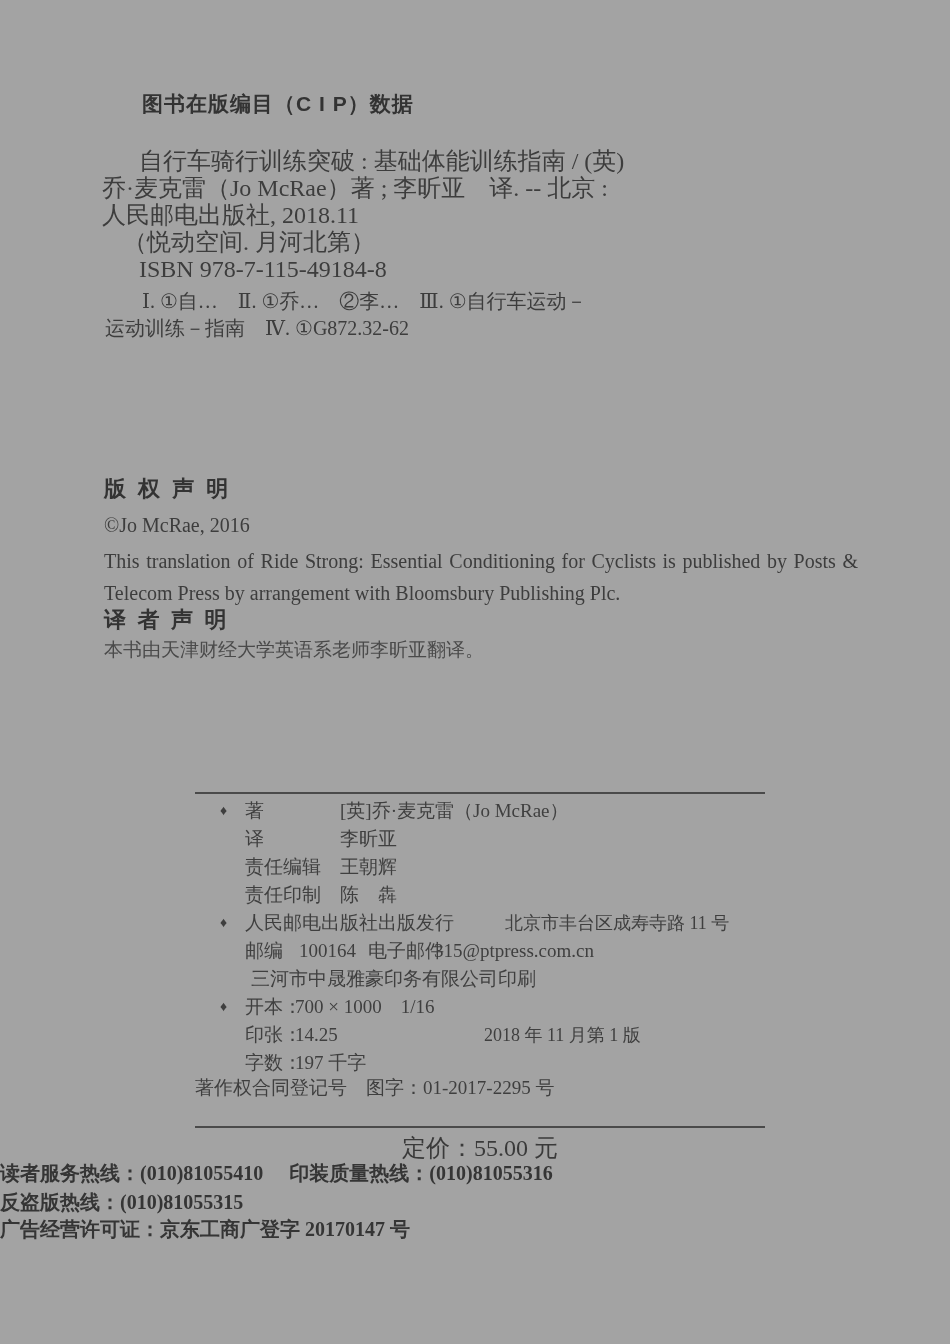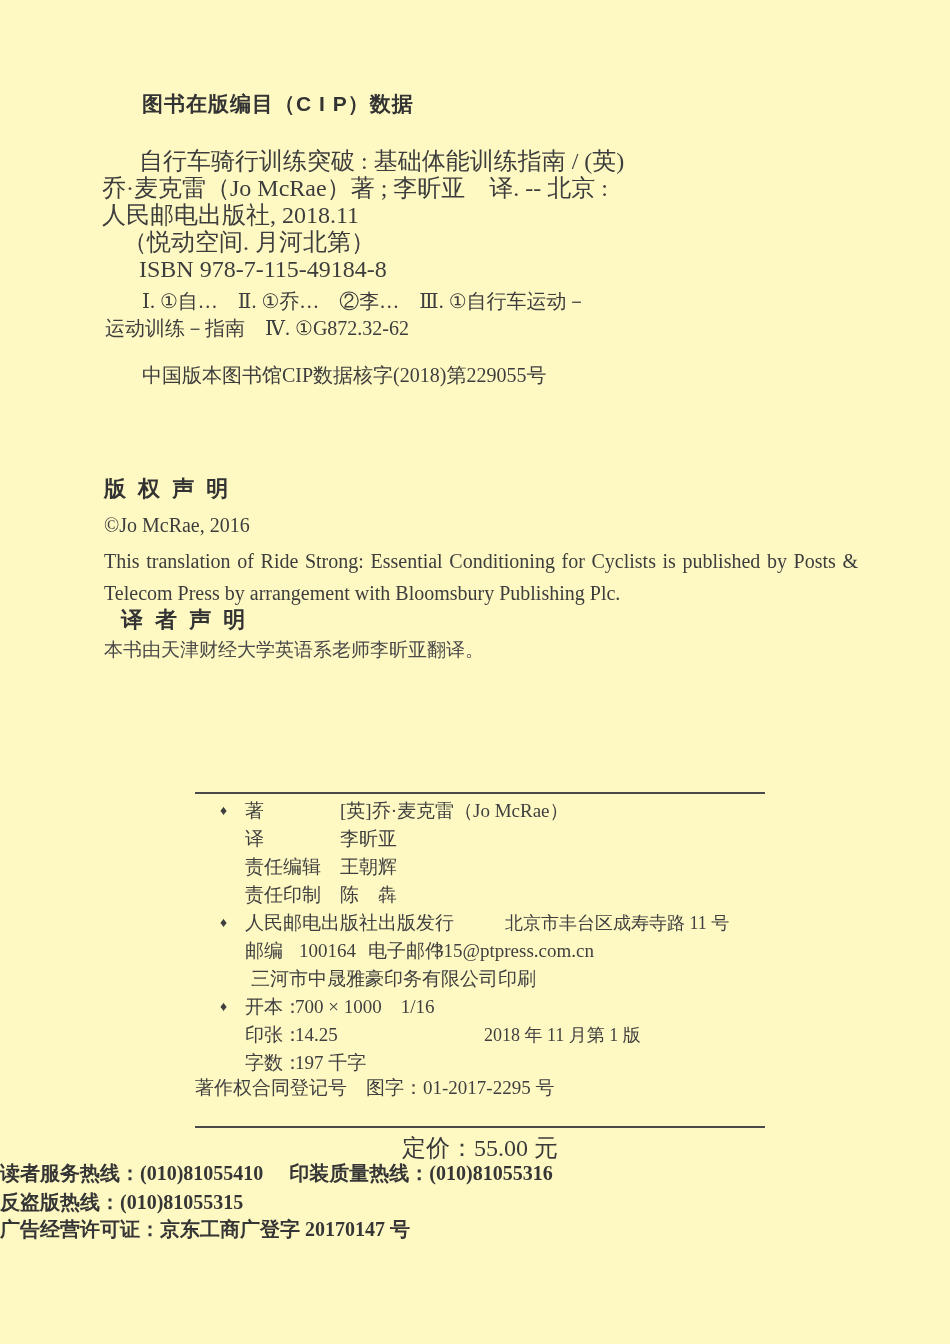--- a/index.html
+++ b/index.html
@@ -1,20 +1,20 @@
 <!DOCTYPE html>
 <html><head>
 <meta charset="utf-8">
 <style>
   html,body{margin:0;padding:0;background:#e8e8e8;}
   .page{
     position:relative;
     width:950px;height:1344px;
     margin:0 auto;
-    background:#fef9c3;
+    background:#a3a3a3;
     font-family:"Liberation Serif","DejaVu Serif",serif;
     color:#3d3d3d;
     overflow:hidden;
   }
   .abs{position:absolute;}
   .heiti{
     font-family:"Liberation Sans","DejaVu Sans",sans-serif;
     font-weight:bold;color:#333333;
   }
   
@@ -23,21 +23,21 @@
   .ind-2{text-indent:37px;}
   .ind-1{text-indent:21px;}
   .cip-index{top:288px;left:105px;width:660px;font-size:20px;line-height:27px;}
   .cip-registry{top:362px;left:142px;font-size:20px;}
   
   .sec-heading{font-size:22px;letter-spacing:3px;}
   .copyright-heading{top:474px;left:104px;}
   .copyright-notice{top:514px;left:104px;font-size:20px;}
   .english-para{top:545px;left:104px;width:754px;font-size:20px;line-height:32px;}
   .english-para .just{text-align:justify;text-align-last:justify;}
-  .translator-heading{top:605px;left:121px;}
+  .translator-heading{top:605px;left:104px;font-family:Liberation Serif, serif;}
   .translator-body{top:637px;left:104px;font-size:19px;color:#4a4a4a;}
   
   .rule{background:#4a4a4a;height:2px;width:570px;left:195px;}
   .rule-top{top:792px;}
   .rule-bottom{top:1126px;}
   .colophon{top:797px;left:195px;width:570px;font-size:19px;color:#3f3f3f;}
   .c-row{position:relative;height:28px;line-height:28px;white-space:nowrap;}
   .c-bullet{position:absolute;left:25px;font-size:14px;color:#3f3f3f;}
   .pos{position:absolute;}
   .x50{left:50px;}  .x100{left:100px;} .x104{left:104px;} .x145{left:145px;}
@@ -63,21 +63,20 @@
     <div>人民邮电出版社, 2018.11</div>
     <div class="ind-1">（悦动空间. 月河北第）</div>
     <div class="ind-2">ISBN 978-7-115-49184-8</div>
   </div>
 
   <div class="abs cip-index">
     <div class="ind-2">Ⅰ. ①自…　Ⅱ. ①乔…　②李…　Ⅲ. ①自行车运动－</div>
     <div>运动训练－指南　Ⅳ. ①G872.32-62</div>
   </div>
 
-  <div class="abs cip-registry">中国版本图书馆CIP数据核字(2018)第229055号</div>
 
   <div class="abs sec-heading heiti copyright-heading">版 权 声 明</div>
   <div class="abs copyright-notice">©Jo McRae, 2016</div>
   <div class="abs english-para">
     <div class="just">This translation of Ride Strong: Essential Conditioning for Cyclists is published by Posts &amp;</div>
     <div>Telecom Press by arrangement with Bloomsbury Publishing Plc.</div>
   </div>
 
   <div class="abs sec-heading heiti translator-heading">译 者 声 明</div>
   <div class="abs translator-body">本书由天津财经大学英语系老师李昕亚翻译。</div>

